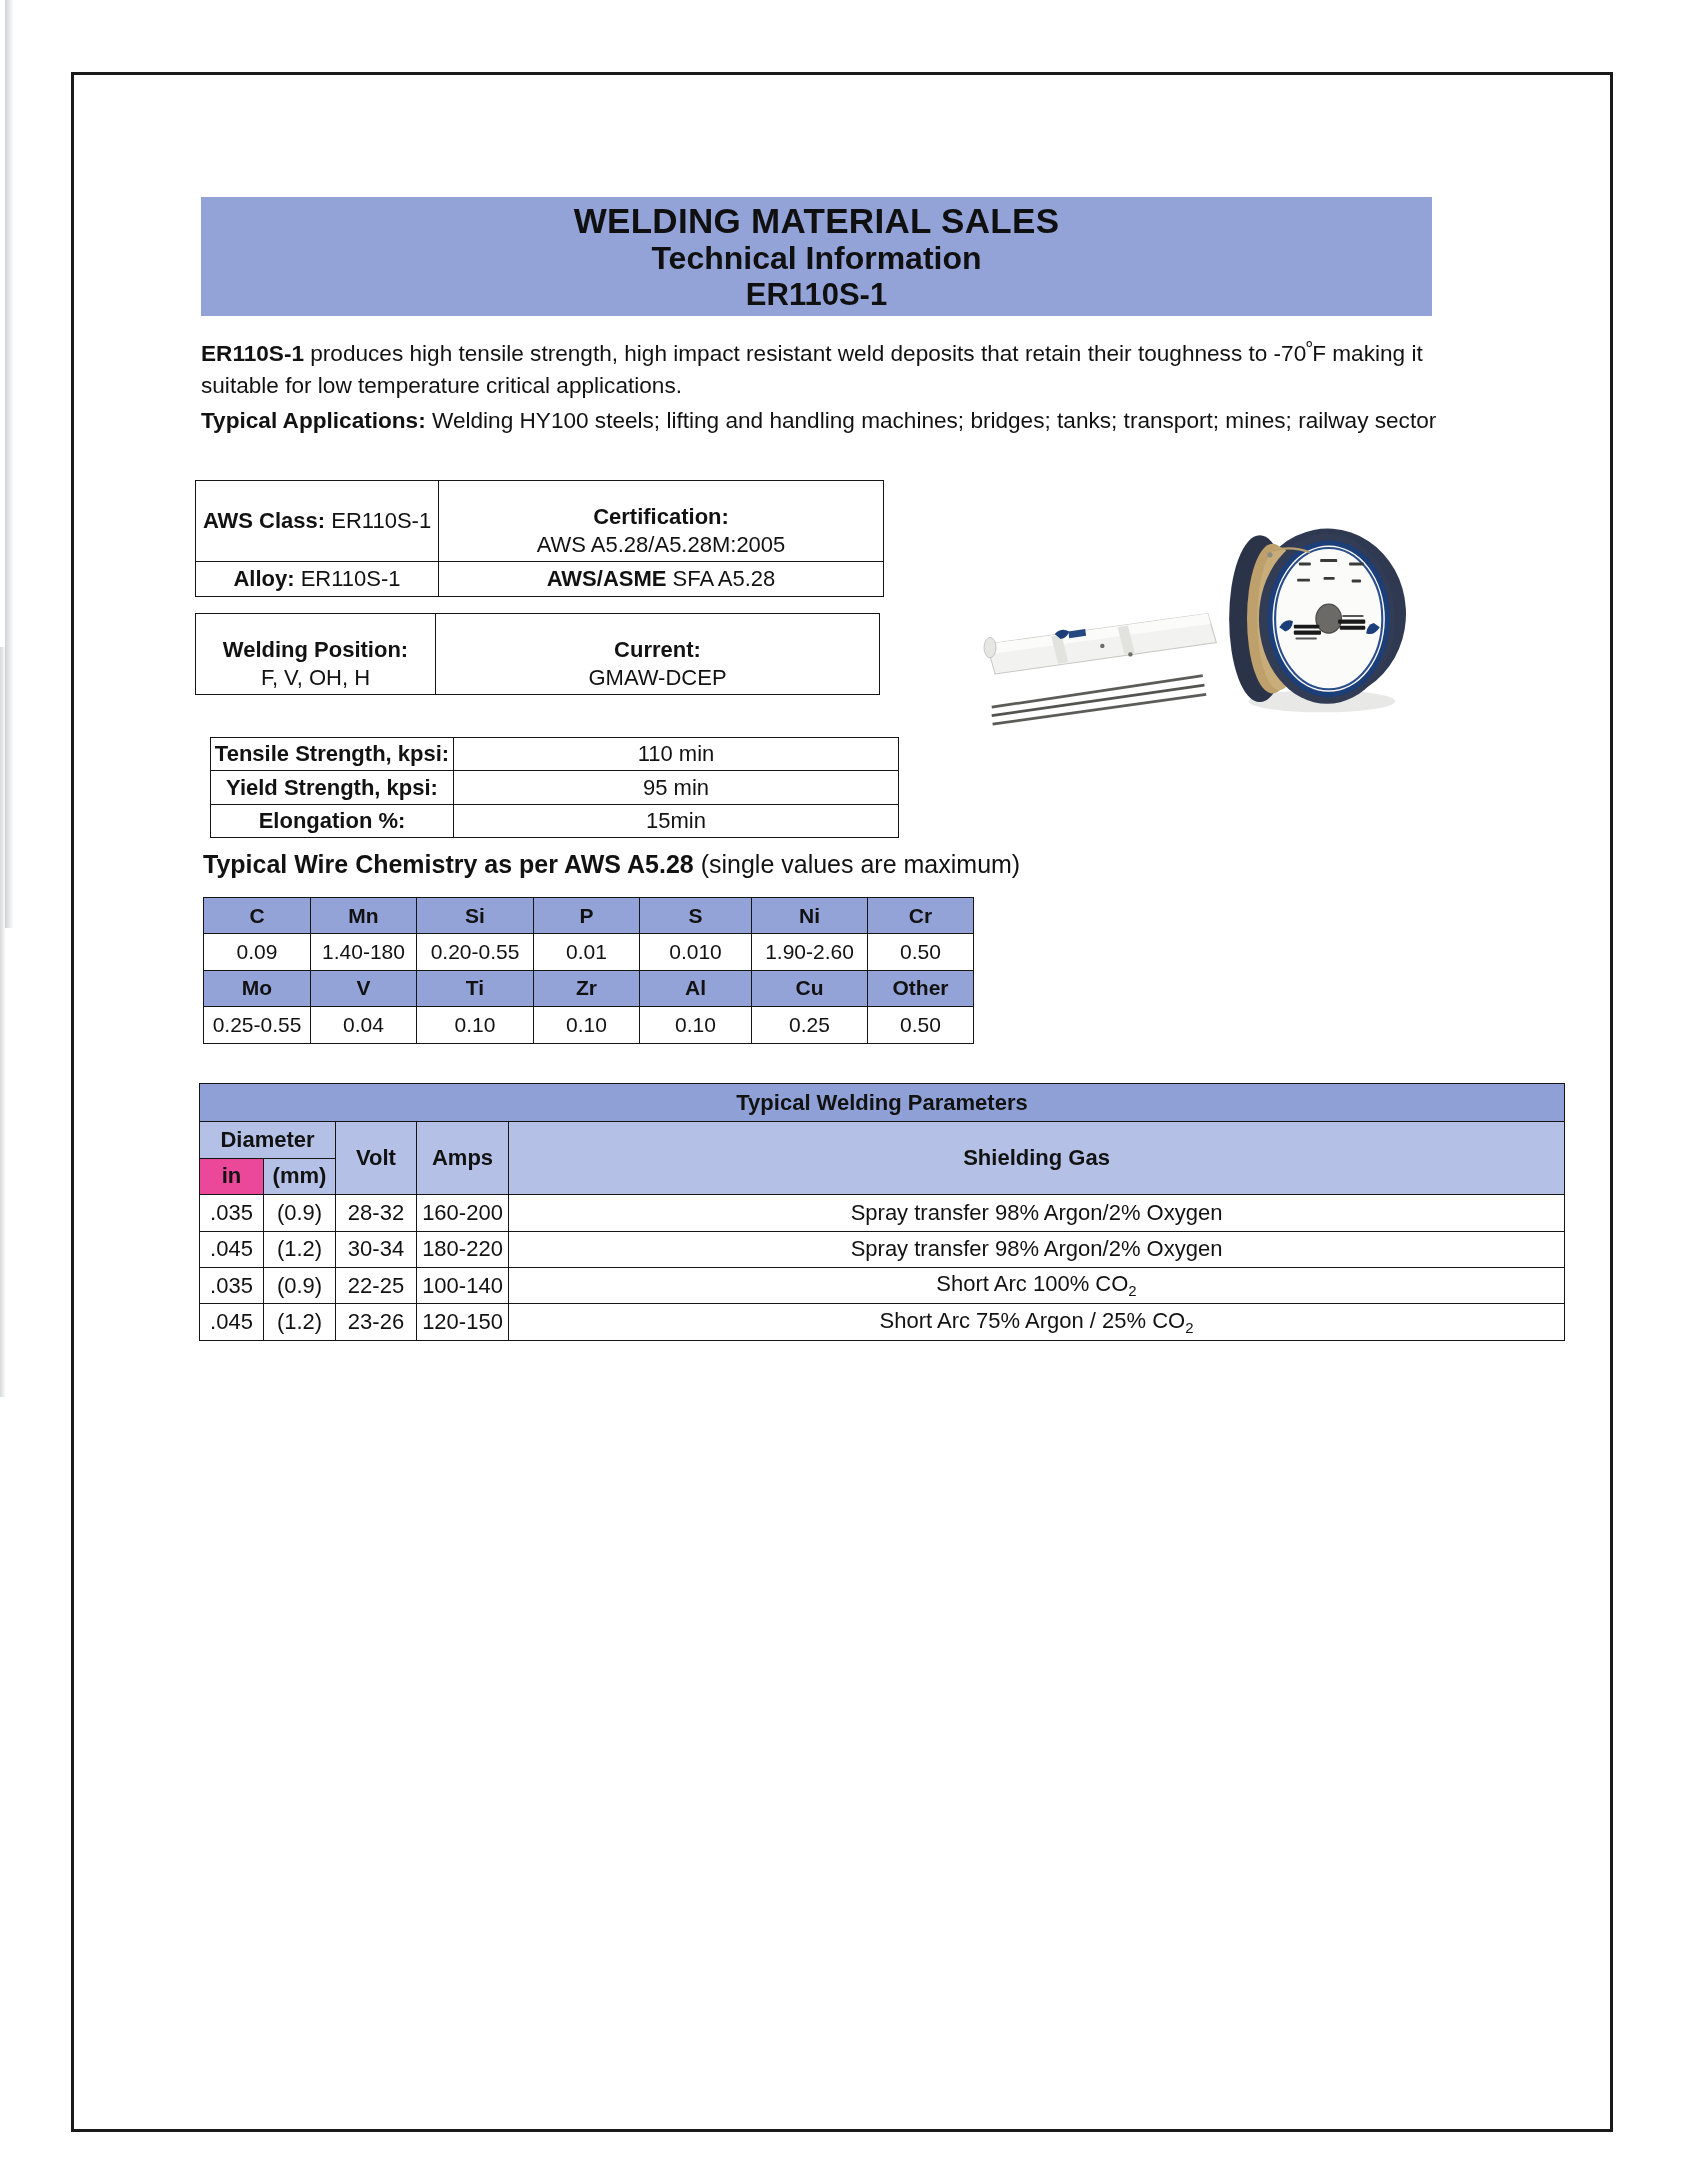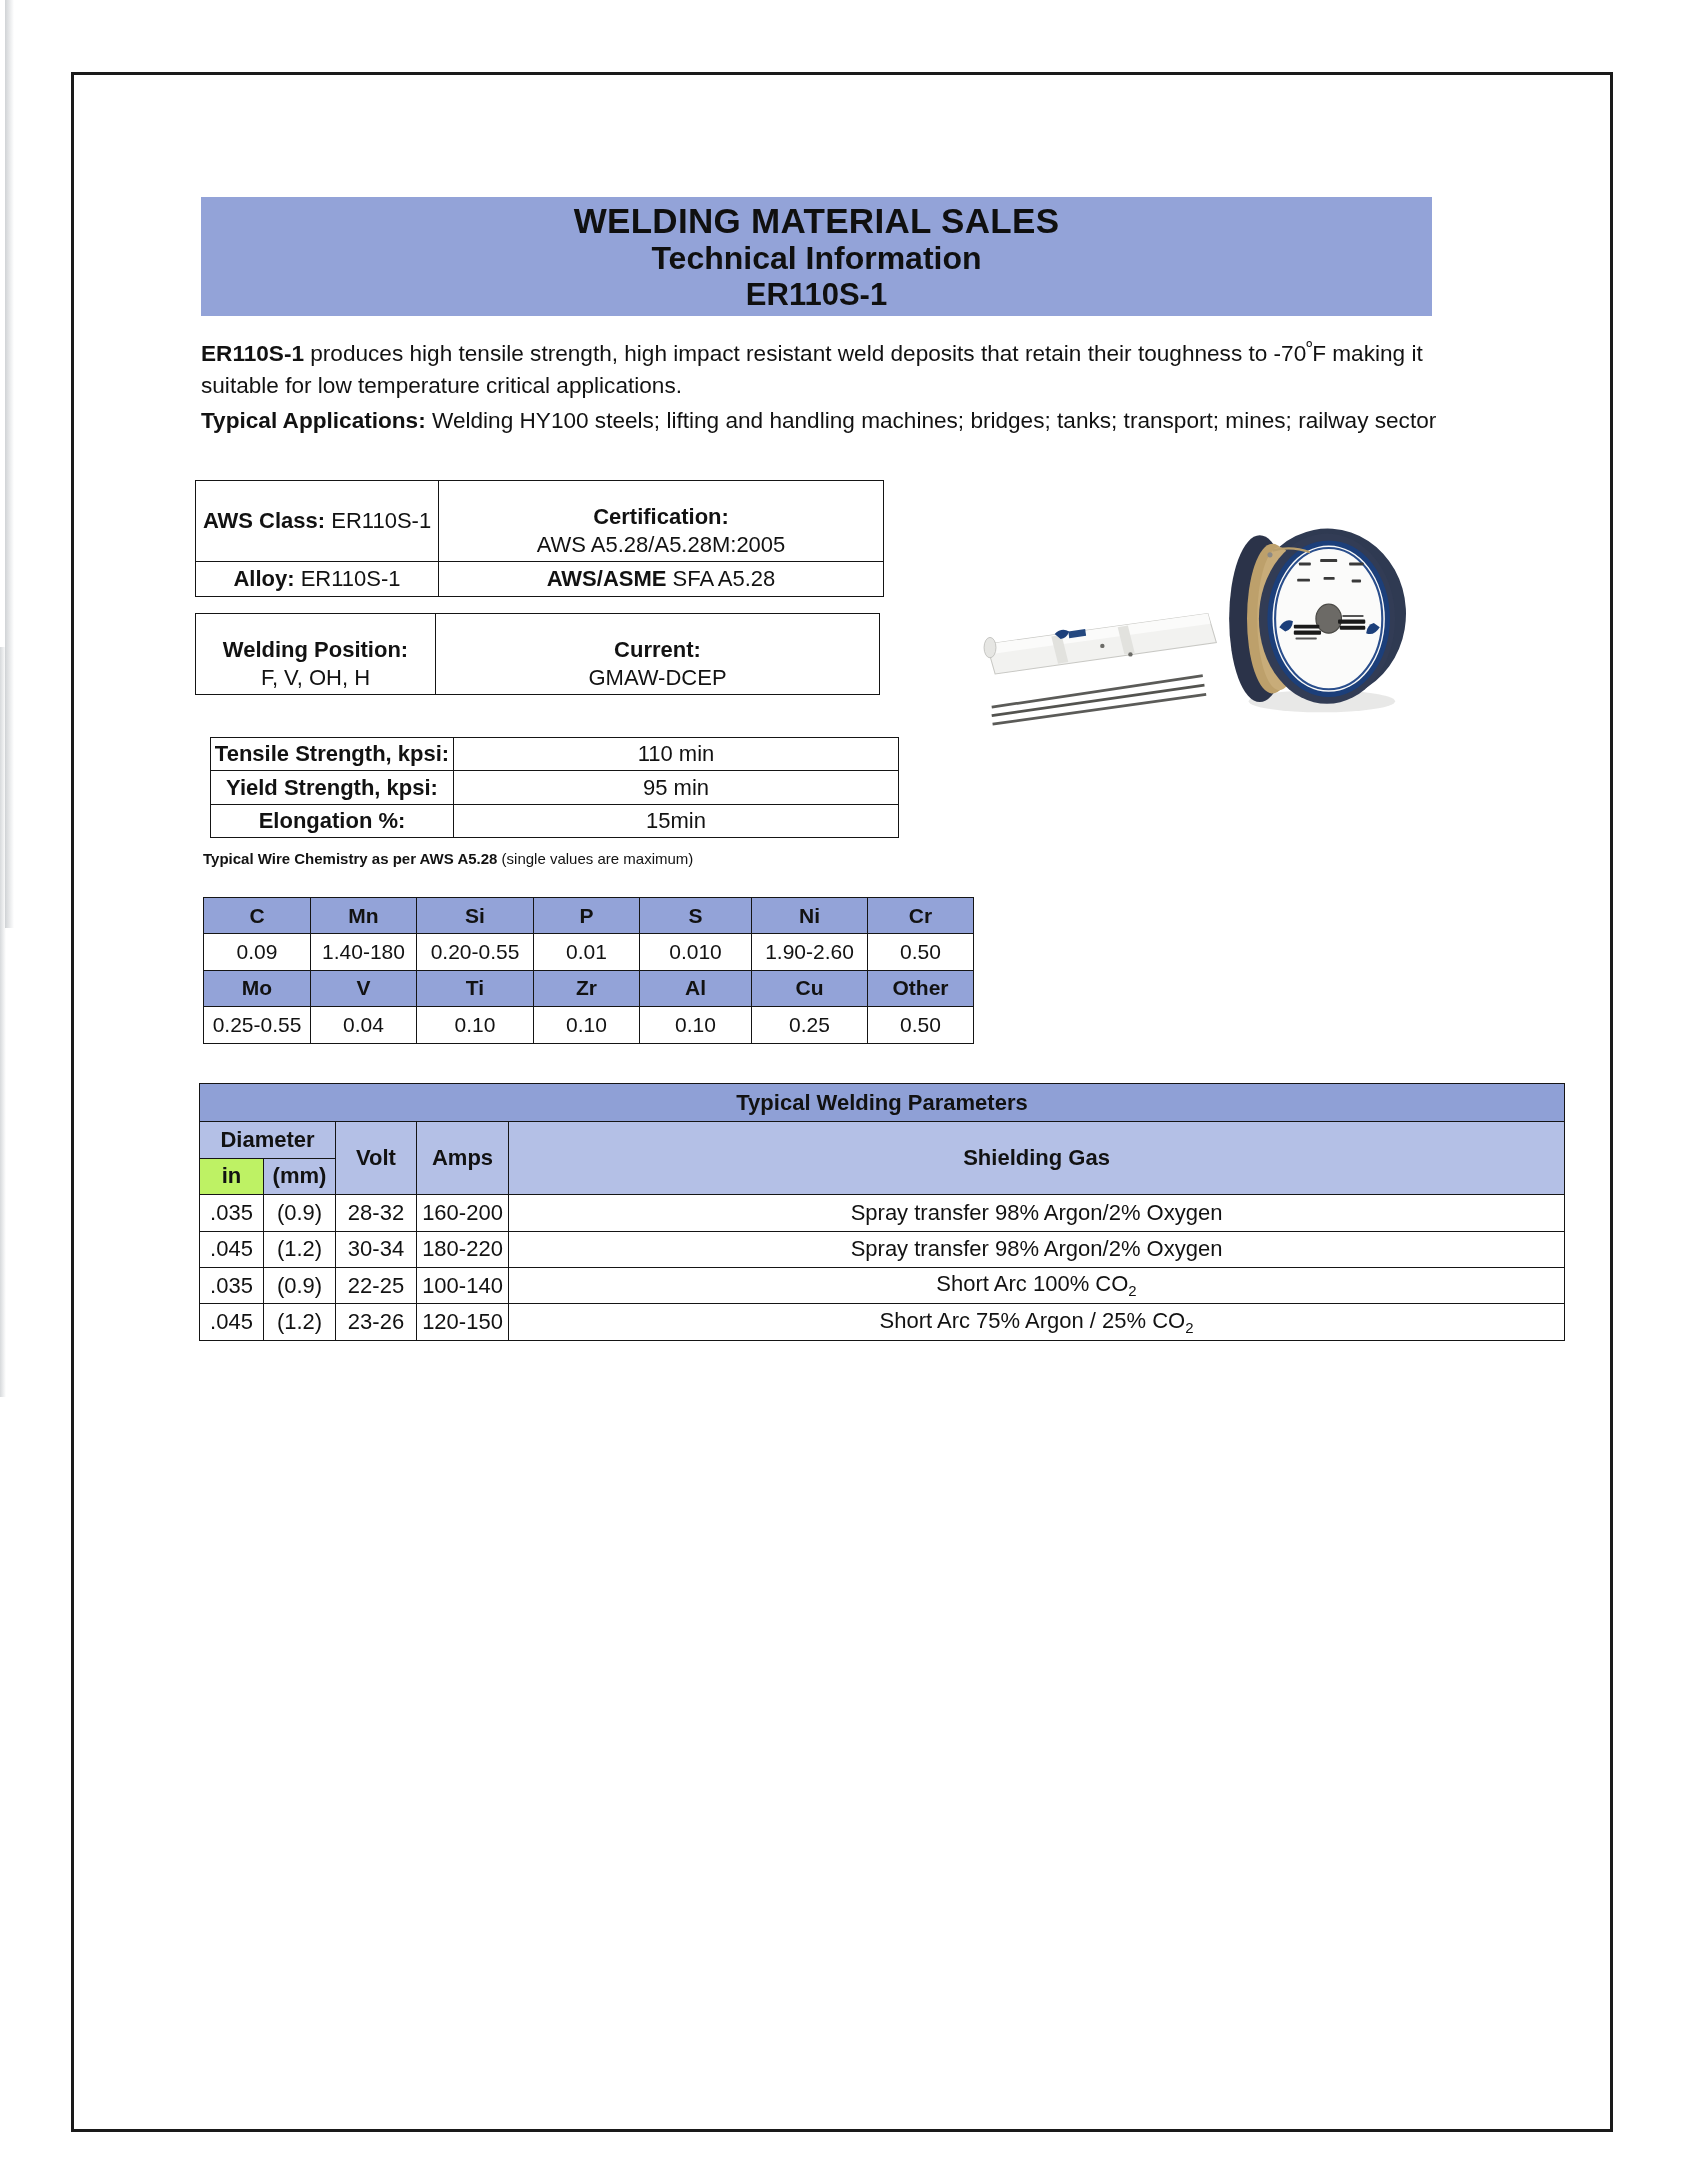--- a/index.html
+++ b/index.html
@@ -124,21 +124,21 @@
 
   
   #mech-table { left: 136px; top: 662px; width: 688px; }
   #mech-table td { height: 29px; }
 
   
   #chem-heading {
     position: absolute;
     left: 129px;
     top: 775px;
-    font-size: 15px;
+    font-size: 25px;
     color: #121212;
   }
   #chem-heading b { font-weight: bold; }
 
   
   #chem-table { left: 129px; top: 822px; width: 769px; }
   #chem-table td { height: 32px; font-size: 21px; }
   #chem-table td.hdr {
     background: #93a3d8;
     font-weight: bold;
@@ -325,21 +325,21 @@
       <tr>
         <td class="title-band" colspan="5" style="background: rgb(143, 160, 214);">Typical Welding Parameters</td>
       </tr>
       <tr>
         <td class="hdr" colspan="2" style="background: rgb(180, 192, 230);">Diameter</td>
         <td class="hdr" rowspan="2" style="background: rgb(180, 192, 230);">Volt</td>
         <td class="hdr" rowspan="2" style="background: rgb(180, 192, 230);">Amps</td>
         <td class="hdr" rowspan="2" style="background: rgb(180, 192, 230);">Shielding Gas</td>
       </tr>
       <tr>
-        <td class="hdr" style="background: #bef264;">in</td>
+        <td class="hdr" style="background: #ec4899;">in</td>
         <td class="hdr" style="background: rgb(180, 192, 230);">(mm)</td>
       </tr>
 
       <tr>
         <td class="data">.035</td>
         <td class="data">(0.9)</td>
         <td class="data">28-32</td>
         <td class="data">160-200</td>
         <td class="data"><span>Spray transfer 98% Argon/2% Oxygen</span></td>
       </tr>

